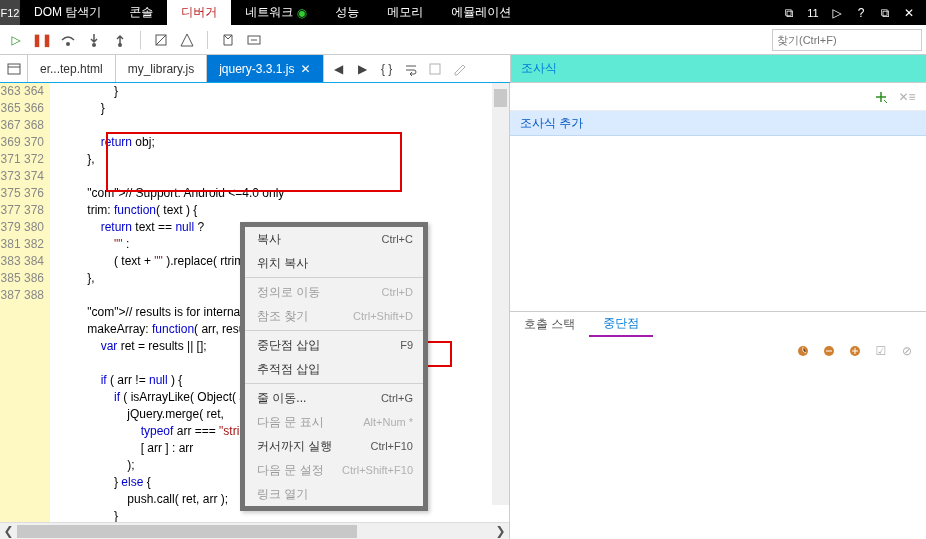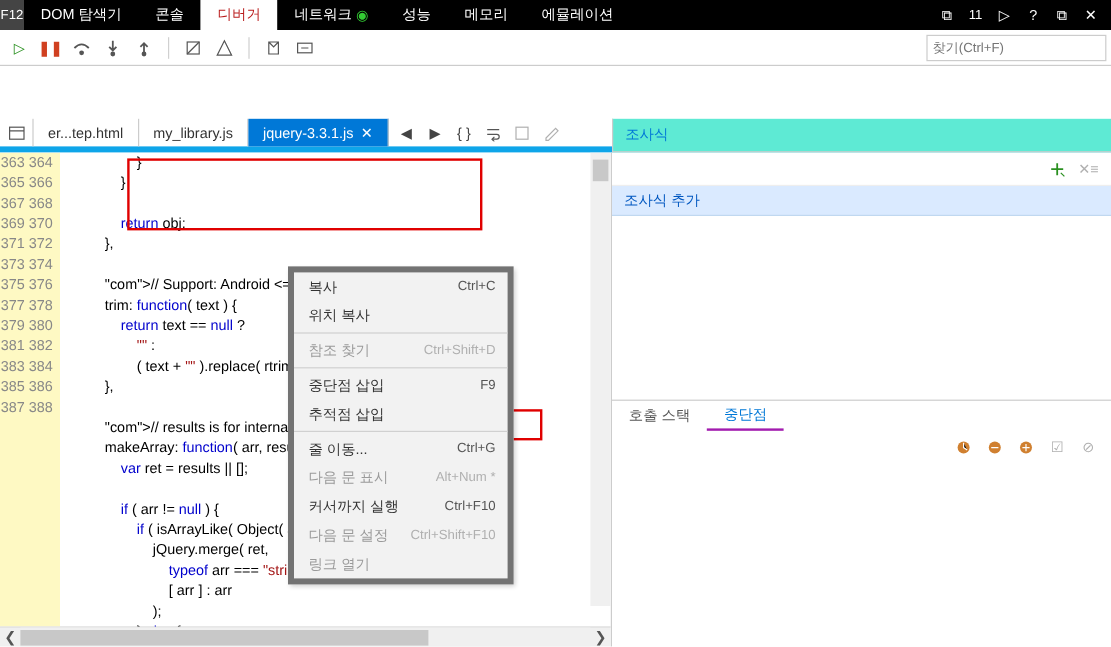--- a/index.html
+++ b/index.html
@@ -20,21 +20,21 @@
 .toolbar { height: 30px; border-bottom: 1px solid #ccc; display: flex; align-items: center; padding: 0 4px; gap: 4px; }
 .toolbar .grp { display: flex; align-items: center; gap: 2px; }
 .toolbar .btn { width: 24px; height: 24px; display: flex; align-items: center; justify-content: center; cursor: pointer; color: #333; }
 .toolbar .sep { width: 1px; height: 18px; background: #d0d0d0; margin: 0 4px; }
 .toolbar .pause { color: #d04020; font-weight: bold; }
 .toolbar .play { color: #2a9020; }
 .toolbar .spacer { flex: 1; }
 .toolbar .search { width: 150px; height: 22px; border: 1px solid #ccc; padding: 0 4px; color: #888; font-size: 11px; }
 
 
-.file-tabs-row { height: 28px; border-bottom: 5px solid #0ea5e9; display: flex; align-items: stretch; margin-top: 44px; }
+.file-tabs-row { height: 28px; border-bottom: 1px solid #0ea5e9; display: flex; align-items: stretch; }
 .file-tabs-row .sidebar-toggle { width: 28px; display: flex; align-items: center; justify-content: center; border-right: 1px solid #ccc; cursor: pointer; }
 .file-tabs { display: flex; align-items: stretch; }
 .file-tab { padding: 0 12px; display: flex; align-items: center; gap: 6px; border-right: 1px solid #ccc; cursor: pointer; color: #333; }
 .file-tab.active { background: #0078d7; color: #fff; }
 .file-tab .close { font-size: 12px; }
 .file-tab-actions { display: flex; align-items: center; gap: 2px; margin-left: 4px; }
 .file-tab-actions .ibtn { width: 22px; height: 22px; display: flex; align-items: center; justify-content: center; cursor: pointer; color: #444; }
 
 
 .main { flex: 1; display: flex; overflow: hidden; }
@@ -323,20 +323,24 @@
     <div class="item">
       <span>복사</span>
       <span class="shortcut">Ctrl+C</span>
     </div>
     <div class="item">
       <span>위치 복사</span>
       <span class="shortcut"></span>
     </div>
     <div class="divider"></div>
     <div class="item disabled">
+      <span>정의로 이동</span>
+      <span class="shortcut">Ctrl+D</span>
+    </div>
+    <div class="item disabled">
       <span>참조 찾기</span>
       <span class="shortcut">Ctrl+Shift+D</span>
     </div>
     <div class="divider"></div>
     <div class="item">
       <span>중단점 삽입</span>
       <span class="shortcut">F9</span>
     </div>
     <div class="item">
       <span>추적점 삽입</span>

